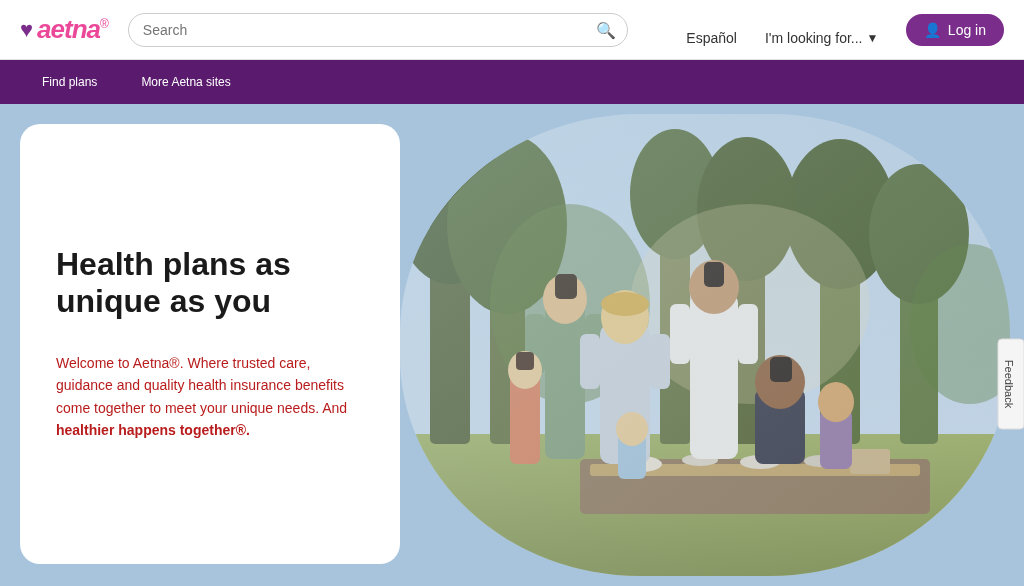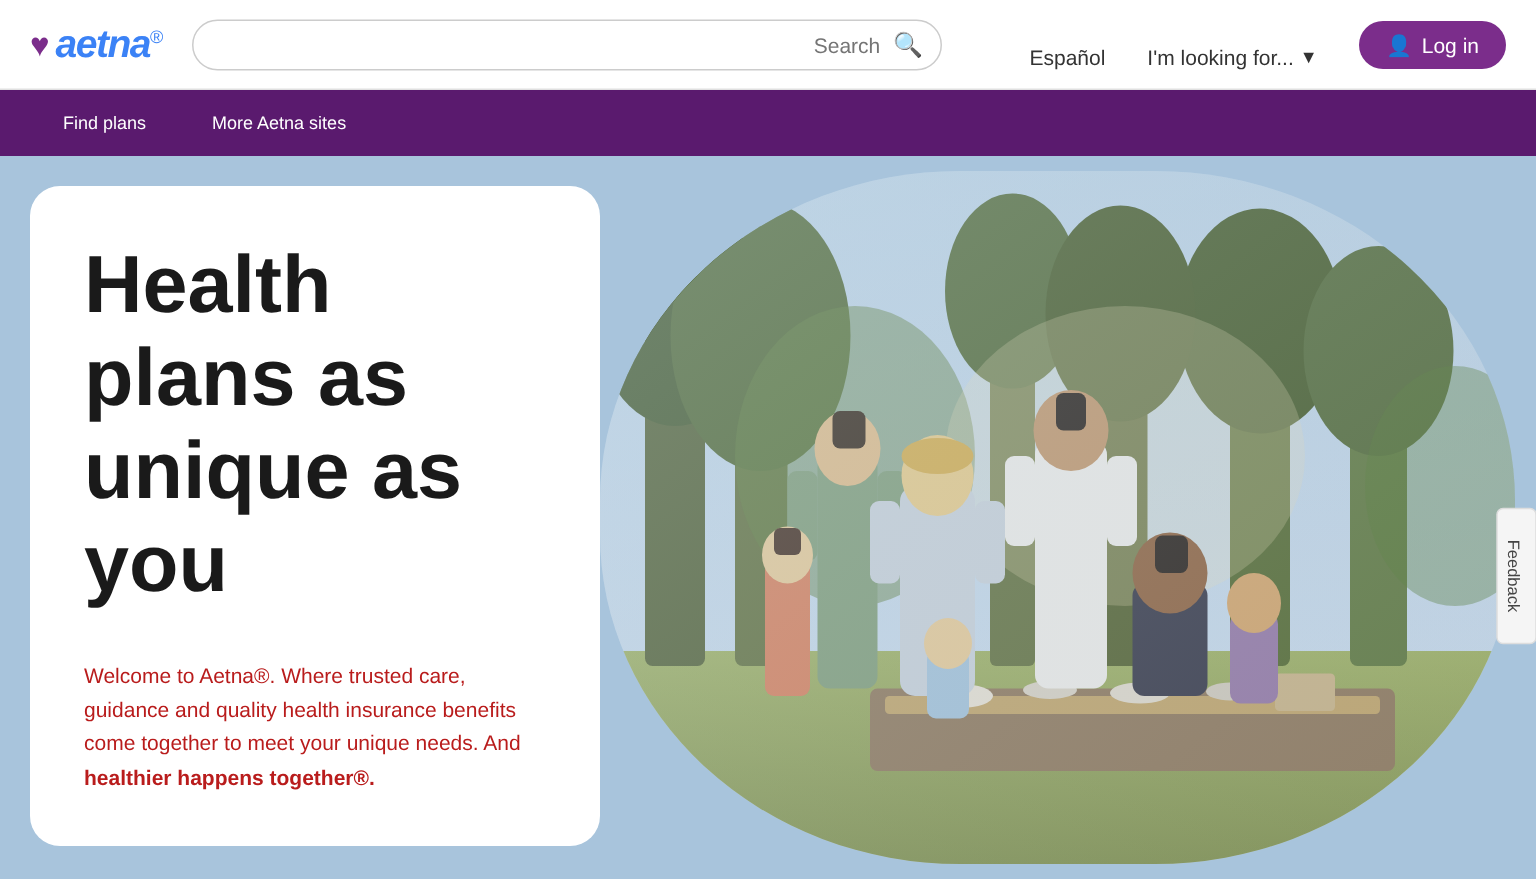--- a/index.html
+++ b/index.html
@@ -21,39 +21,38 @@
       text-decoration: none;
     }
     .logo-heart {
       color: #7b2d8b;
       font-size: 22px;
       margin-right: 4px;
     }
     .logo-text {
       font-size: 26px;
       font-weight: bold;
-      color: #3b82f6;
+      color: #ec4899;
       font-style: italic;
       letter-spacing: -1px;
     }
     .search-container {
       flex: 1;
       max-width: 500px;
       position: relative;
       margin-right: 20px;
     }
     .search-input {
       width: 100%;
       padding: 8px 40px 8px 14px;
       border: 1px solid #ccc;
       border-radius: 20px;
       font-size: 14px;
       outline: none;
       color: #333;
-      text-align: right;
     }
     .search-icon {
       position: absolute;
       right: 12px;
       top: 50%;
       transform: translateY(-50%);
       color: #666;
       font-size: 16px;
       cursor: pointer;
     }
@@ -134,21 +133,21 @@
       width: 380px;
       height: 440px;
       background: #fff;
       border-radius: 20px;
       padding: 40px 36px;
       display: flex;
       flex-direction: column;
       justify-content: center;
     }
     .hero-title {
-      font-size: 54px;
+      font-size: 32px;
       font-weight: bold;
       color: #1a1a1a;
       line-height: 1.15;
       margin-bottom: 32px;
     }
     .hero-desc {
       font-size: 14px;
       color: #b91c1c;
       line-height: 1.6;
     }

